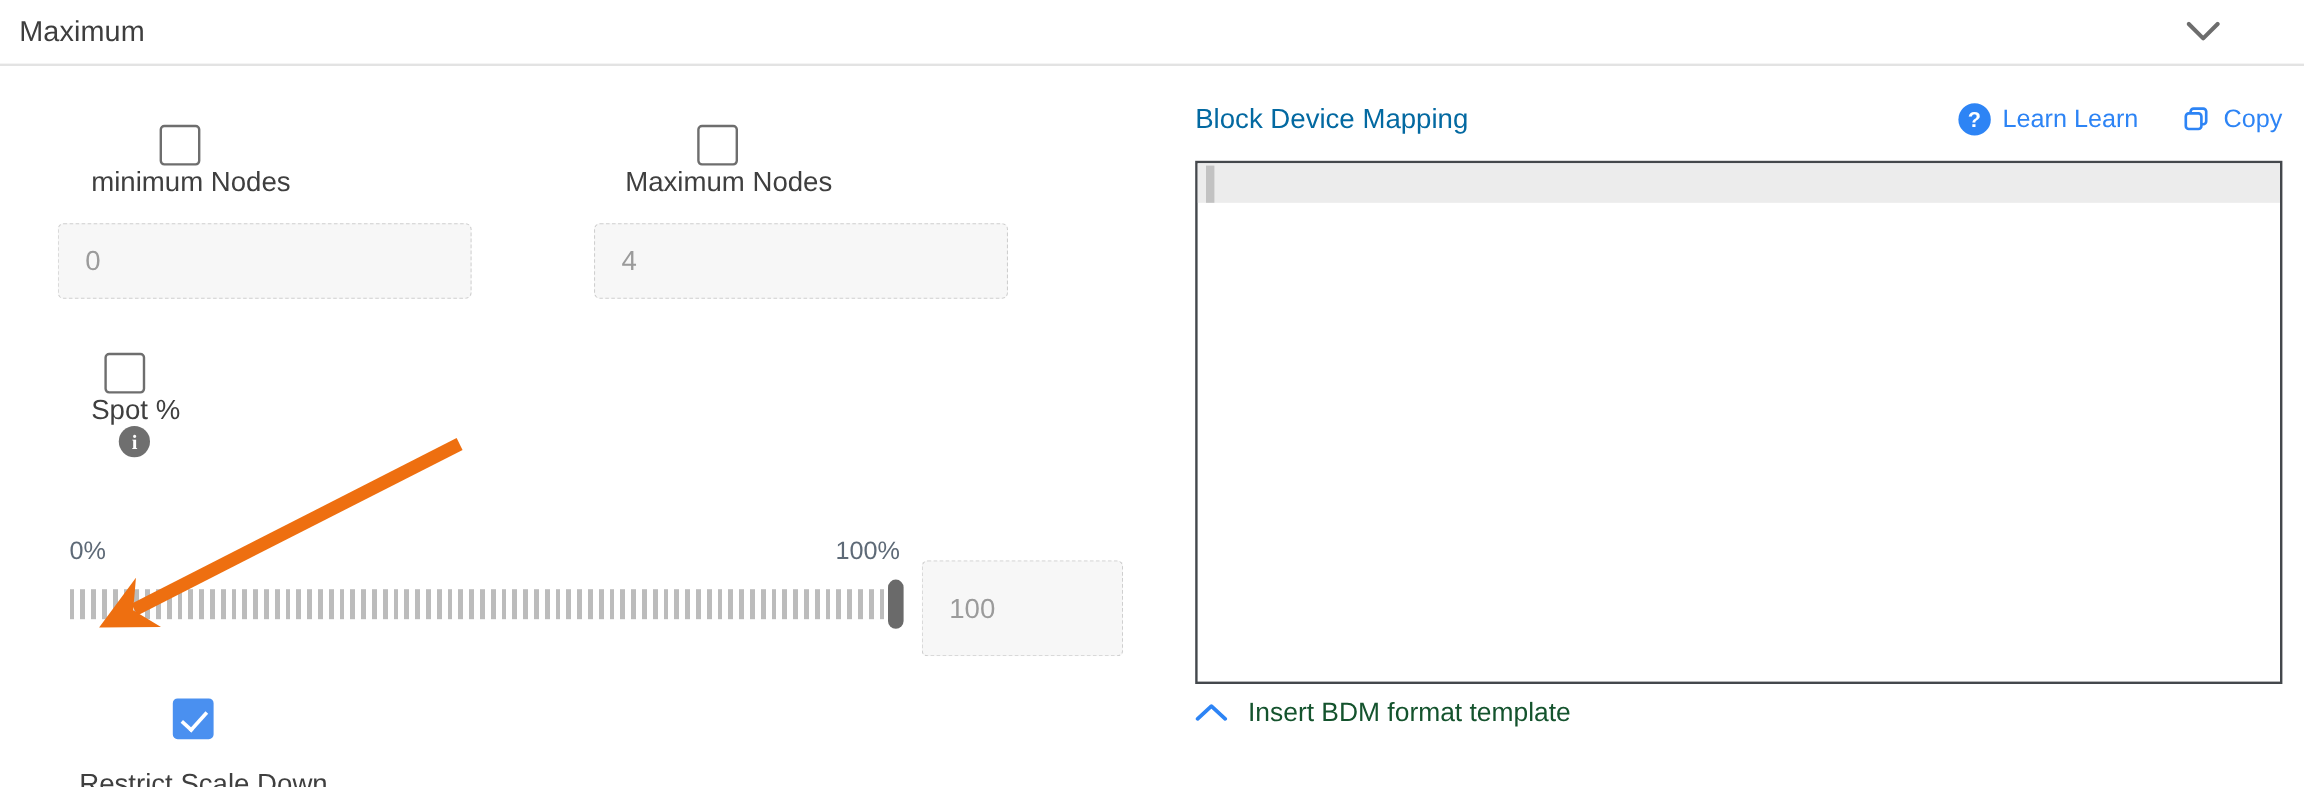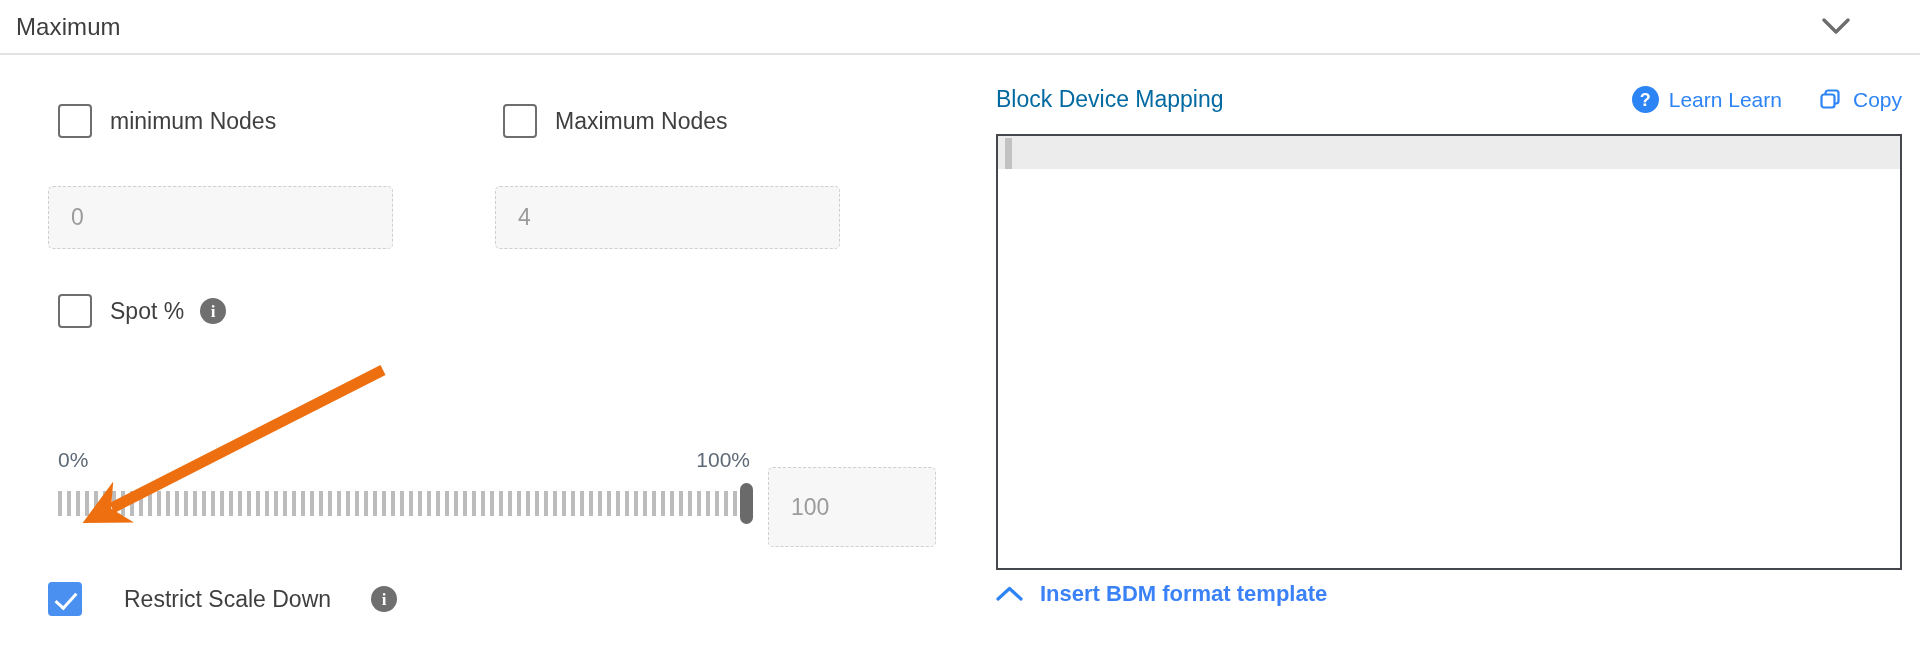--- a/index.html
+++ b/index.html
@@ -49,20 +49,21 @@
     position: absolute;
     left: 960px; top: 56px;
     width: 960px; height: 600px;
   }
 
   
   .cb-row {
     position: absolute;
     display: flex;
     align-items: center;
+    flex-direction: column;
   }
   .cb-box {
     width: 34px; height: 34px;
     border: 2.5px solid #6e6e6e;
     border-radius: 4px;
     background: #fff;
     cursor: pointer;
     flex: 0 0 auto;
   }
   .cb-box.checked {
@@ -212,24 +213,23 @@
     width: 7px; height: 31px;
     background: #c2c2c2;
   }
 
   .bdm-footer {
     position: absolute;
     left: 36px; top: 525px;
     display: flex;
     align-items: center;
     gap: 17px;
-    color: #3b82f6;
+    color: #14532d;
     font-size: 22px;
     cursor: pointer;
-    font-weight: bold;
   }
 
   
   .annotation-arrow {
     position: absolute;
     left: 0; top: 0;
     width: 1920px; height: 656px;
     pointer-events: none;
   }
 </style>

